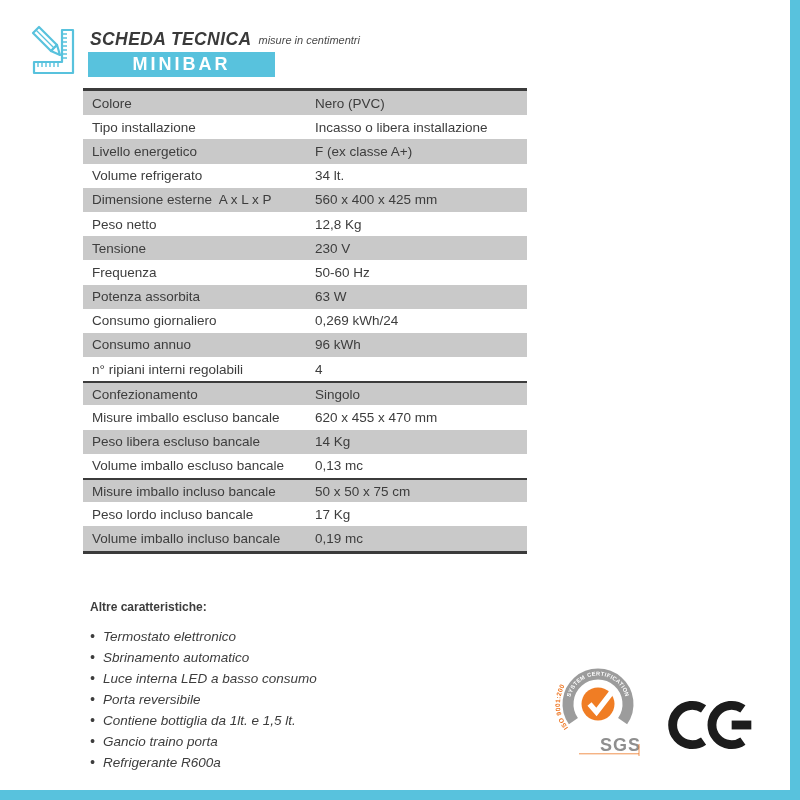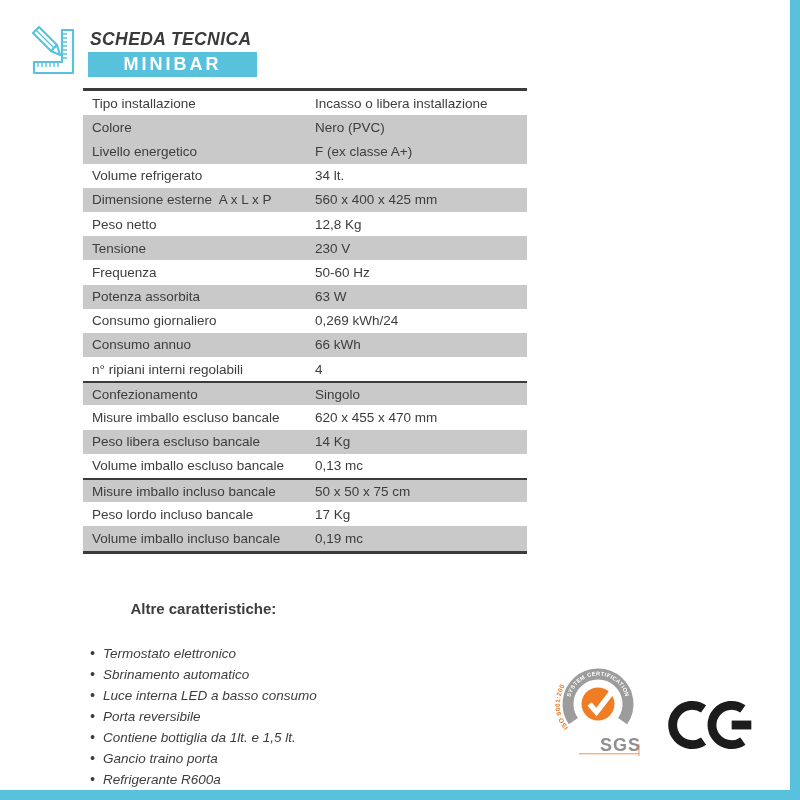--- a/index.html
+++ b/index.html
@@ -5,34 +5,34 @@
   :root{
     --accent:#58c2dd; --row-shade:#c9c9c9; --rule-dark:#3b3b3b; --text:#3d3d3d;
     --sgs-gray:#9c9c9c; --sgs-orange:#ee7623; --ce-black:#1c1c1c;
   }
   *{margin:0;padding:0;box-sizing:border-box;}
   html,body{width:800px;height:800px;}
   body{font-family:"Liberation Sans",sans-serif;color:var(--text);background:#fff;position:relative;overflow:hidden;}
   .edge-right{position:absolute;top:0;right:0;width:10px;height:800px;background:var(--accent);}
   .edge-bottom{position:absolute;left:0;bottom:0;width:800px;height:10px;background:var(--accent);}
   .header-icon{position:absolute;left:26px;top:24px;}
-  .header-text{position:absolute;left:90px;top:29px;display:flex;align-items:center;gap:7px;white-space:nowrap;flex-direction:column;}
+  .header-text{position:absolute;left:90px;top:29px;display:flex;align-items:center;gap:7px;white-space:nowrap;}
   .title{font-size:17.5px;font-weight:bold;font-style:italic;letter-spacing:.4px;color:#3a3a3a;}
   .subtitle{font-size:11px;font-style:italic;color:#4a4a4a;}
-  .banner{position:absolute;left:88px;top:52px;width:169px;height:25px;background:var(--accent);
+  .banner{position:absolute;left:88px;top:52px;width:187px;height:25px;background:var(--accent);
           color:#fff;font-weight:bold;font-size:18px;letter-spacing:3px;text-align:center;line-height:25px;}
   .spec-table{position:absolute;left:83px;top:88px;width:444px;
               border-top:3px solid var(--rule-dark);border-bottom:3px solid var(--rule-dark);}
   .spec-row{display:flex;align-items:center;height:24.2px;font-size:13.5px;background:#fff;}
   .spec-row.shaded{background:var(--row-shade);}
   .spec-row.sep-before{border-top:2.5px solid var(--rule-dark);}
   .row-label{width:232px;padding-left:9px;white-space:pre;overflow:hidden;}
   .row-value{flex:1;white-space:nowrap;}
   .features{position:absolute;left:90px;top:600px;font-size:13.5px;}
-  .features-title{font-weight:bold;font-size:15px;margin-bottom:26px;text-align:center;}
+  .features-title{font-weight:bold;font-size:12px;margin-bottom:12px;}
   .features-list{list-style:none;font-style:italic;}
   .feature-item{line-height:21px;display:flex;align-items:baseline;gap:8px;}
   .feature-item::before{content:"\2022";font-size:14px;}
   .sgs-logo{position:absolute;left:543px;top:656px;}
   .ce-mark{position:absolute;left:668px;top:694px;}
 </style>
 </head>
 <body>
 
 <div class="edge-right"></div>
@@ -52,29 +52,29 @@
   </svg>
 </div>
 
 <div class="header-text">
   <span class="title">SCHEDA TECNICA</span>
   <span class="subtitle">misure in centimentri</span>
 </div>
 <div class="banner">MINIBAR</div>
 
 <div class="spec-table">
+    <div class="spec-row shaded">
+    <span class="row-label">Colore</span>
+    <span class="row-value">Nero (PVC)</span>
+  </div>
     <div class="spec-row">
     <span class="row-label">Tipo installazione</span>
     <span class="row-value">Incasso o libera installazione</span>
   </div>
     <div class="spec-row shaded">
-    <span class="row-label">Colore</span>
-    <span class="row-value">Nero (PVC)</span>
-  </div>
-    <div class="spec-row shaded">
     <span class="row-label">Livello energetico</span>
     <span class="row-value">F (ex classe A+)</span>
   </div>
     <div class="spec-row">
     <span class="row-label">Volume refrigerato</span>
     <span class="row-value">34 lt.</span>
   </div>
     <div class="spec-row shaded">
     <span class="row-label">Dimensione esterne  A x L x P</span>
     <span class="row-value">560 x 400 x 425 mm</span>
@@ -94,21 +94,21 @@
     <div class="spec-row shaded">
     <span class="row-label">Potenza assorbita</span>
     <span class="row-value">63 W</span>
   </div>
     <div class="spec-row">
     <span class="row-label">Consumo giornaliero</span>
     <span class="row-value">0,269 kWh/24</span>
   </div>
     <div class="spec-row shaded">
     <span class="row-label">Consumo annuo</span>
-    <span class="row-value">66 kWh</span>
+    <span class="row-value">96 kWh</span>
   </div>
     <div class="spec-row">
     <span class="row-label">n° ripiani interni regolabili</span>
     <span class="row-value">4</span>
   </div>
     <div class="spec-row shaded sep-before">
     <span class="row-label">Confezionamento</span>
     <span class="row-value">Singolo</span>
   </div>
     <div class="spec-row">

